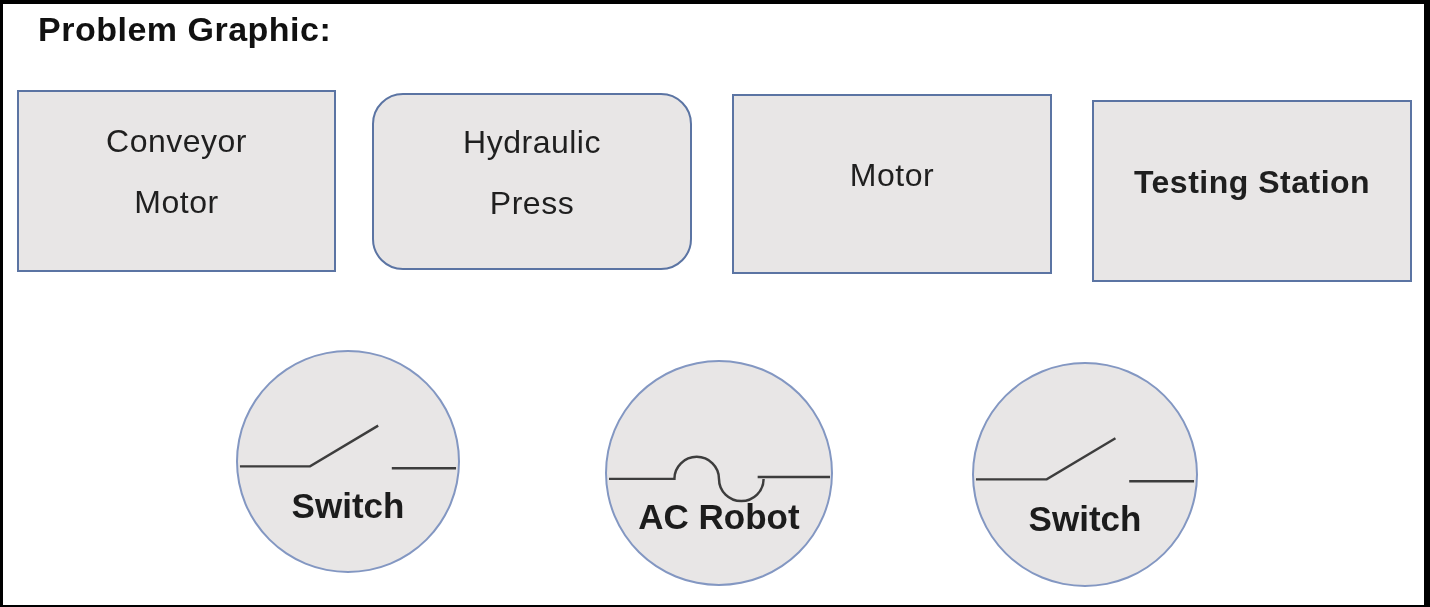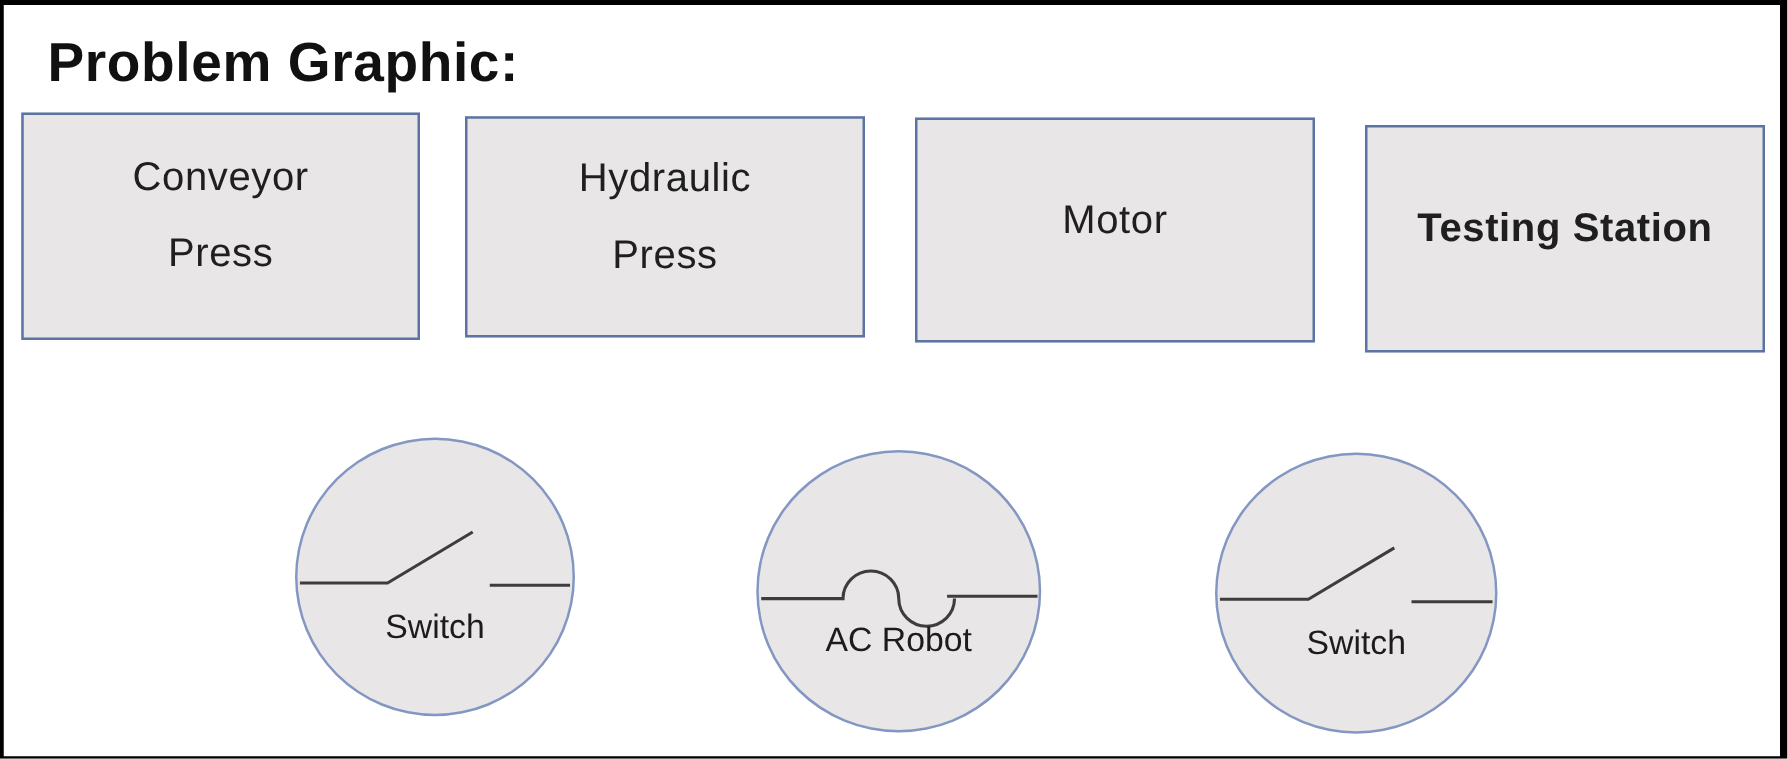--- a/index.html
+++ b/index.html
@@ -15,22 +15,22 @@
     box-sizing: border-box;
     background: #ffffff;
     border-style: solid;
     border-color: #000000;
     border-width: 4px 6px 2px 3px;
     overflow: hidden;
   }
   .page-title {
     position: absolute;
     left: 35px;
-    top: 22px;
-    font-size: 44px;
+    top: 6px;
+    font-size: 34px;
     font-weight: 700;
     letter-spacing: 0.5px;
     color: #111111;
     white-space: nowrap;
   }
   .component-box {
     position: absolute;
     box-sizing: border-box;
     background: #e8e6e6;
     border: 2px solid #5b74a3;
@@ -41,21 +41,21 @@
     padding-bottom: 18px;
   }
   .component-box .box-label {
     font-size: 32px;
     line-height: 1.9;
     letter-spacing: 0.5px;
     color: #1f1f1f;
     white-space: pre-line;
   }
   .box-conveyor { left: 14px;  top: 86px;  width: 319px; height: 182px; }
-  .box-press    { left: 369px; top: 89px;  width: 320px; height: 177px; }
+  .box-press    { left: 369px; top: 89px;  width: 320px; height: 177px; border-radius: 31px; }
   .box-robot    { left: 729px; top: 90px;  width: 320px; height: 180px; }
   .box-testing  { left: 1089px;top: 96px;  width: 320px; height: 182px; font-weight: bold; }
 
   .symbol-circle {
     position: absolute;
     box-sizing: border-box;
     background: #e8e6e6;
     border: 2px solid #8397c2;
     border-radius: 50%;
   }
@@ -66,35 +66,36 @@
   .symbol-svg {
     position: absolute;
     left: 0; top: 0;
     width: 100%; height: 100%;
   }
   .circle-label {
     position: absolute;
     left: 0; right: 0;
     top: 61%;
     text-align: center;
-    font-size: 27px;
+    font-size: 35px;
     color: #1c1c1c;
     white-space: nowrap;
+    font-weight: bold;
   }
 </style>
 </head>
 <body>
 
 <div class="frame">
 
   <div class="page-title">Problem Graphic:</div>
 
   <div class="component-box box-conveyor">
     <span class="box-label">Conveyor
-Press</span>
+Motor</span>
   </div>
 
   <div class="component-box box-press">
     <span class="box-label">Hydraulic
 Press</span>
   </div>
 
   <div class="component-box box-robot">
     <span class="box-label">Motor</span>
   </div>

